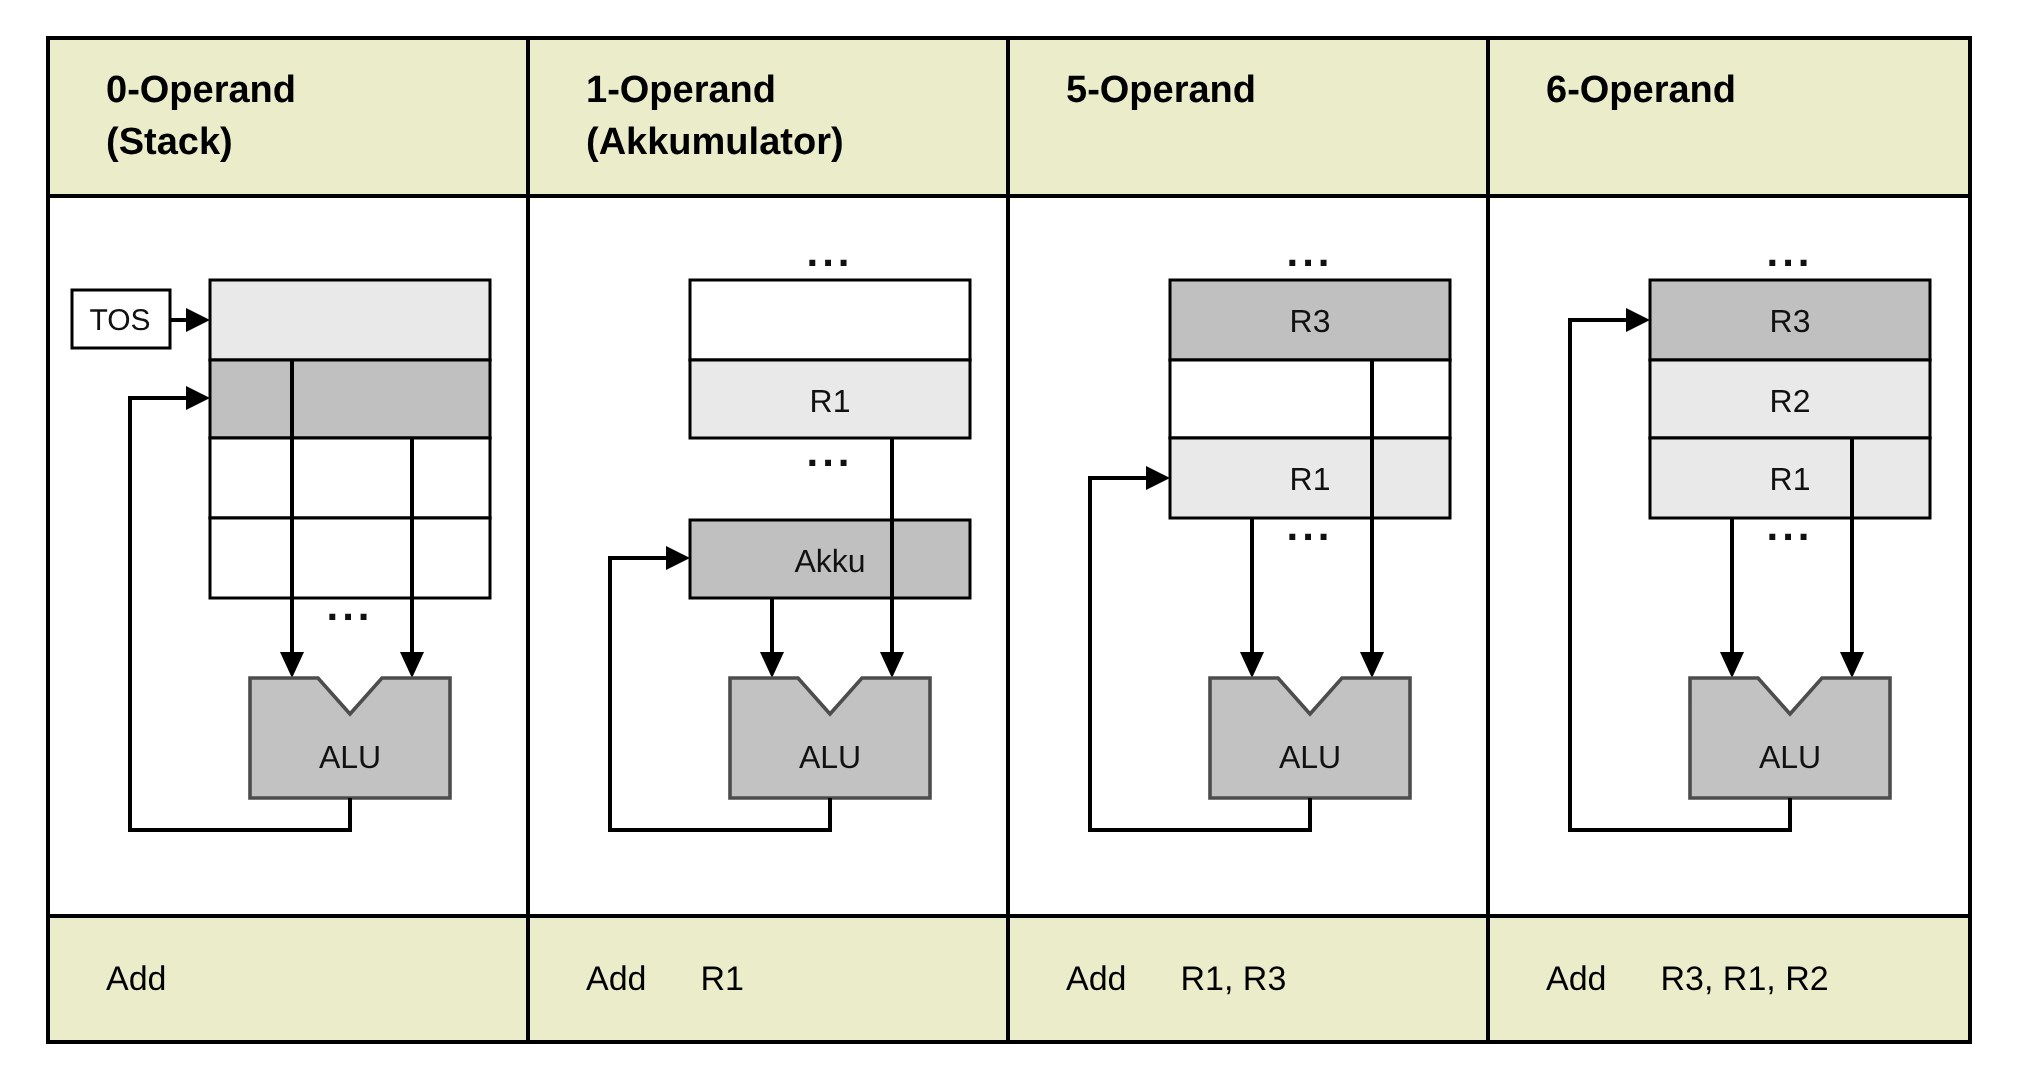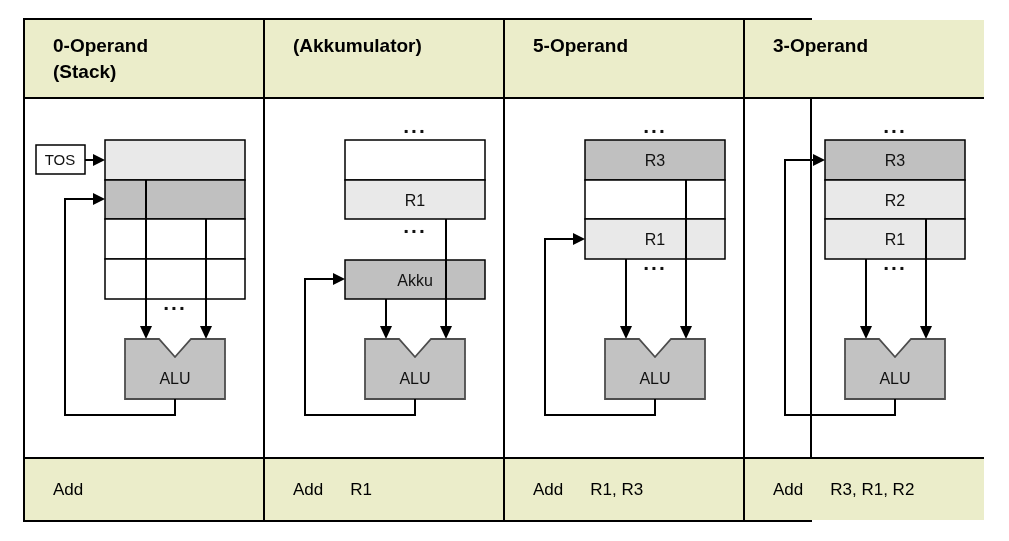--- a/index.html
+++ b/index.html
@@ -4,21 +4,21 @@
 <style>
   :root{
     --accent_bg:#EBEDCA; --cell_dark:#C0C0C0; --cell_light:#E9E9E9;
     --alu_fill:#C2C2C2; --alu_border:#4D4D4D; --line:#000000;
   }
   *{box-sizing:border-box; margin:0; padding:0;}
   html,body{width:1009px; height:541px; background:#fff;
     font-family:"Liberation Sans","DejaVu Sans",sans-serif; color:#000;}
   .arch-table{
     position:absolute; left:23px; top:18px;
-    width:789px; height:504px;
+    width:963px; height:504px;
     border:2px solid #000;
     display:grid;
     grid-template-columns:240px 240px 240px 239px;
     grid-template-rows:79px 360px 61px;
     background:#fff;
   }
   .cell{border-right:2px solid #000; border-bottom:2px solid #000;}
   .cell.last-col{border-right:none;}
   .cell.last-row{border-bottom:none;}
   .hdr{
@@ -52,28 +52,29 @@
 </head>
 <body>
 
 <div class="arch-table">
 
   <div class="cell hdr">
     <div>0-Operand</div>
     <div>(Stack)</div>
   </div>
   <div class="cell hdr">
+    <div>1-Operand</div>
     <div>(Akkumulator)</div>
   </div>
   <div class="cell hdr">
     <div>5-Operand</div>
     <div></div>
   </div>
   <div class="cell hdr last-col">
-    <div>3-Operand</div>
+    <div>6-Operand</div>
     <div></div>
   </div>
 
   <div class="cell dia">
     <svg width="238" height="360" viewBox="0 0 238 360">
       <g>
         <rect class="cl" x="80" y="41" width="140" height="40"></rect>
         <rect class="cd" x="80" y="81" width="140" height="39"></rect>
         <rect class="cw" x="80" y="120" width="140" height="40"></rect>
         <rect class="cw" x="80" y="160" width="140" height="40"></rect>

